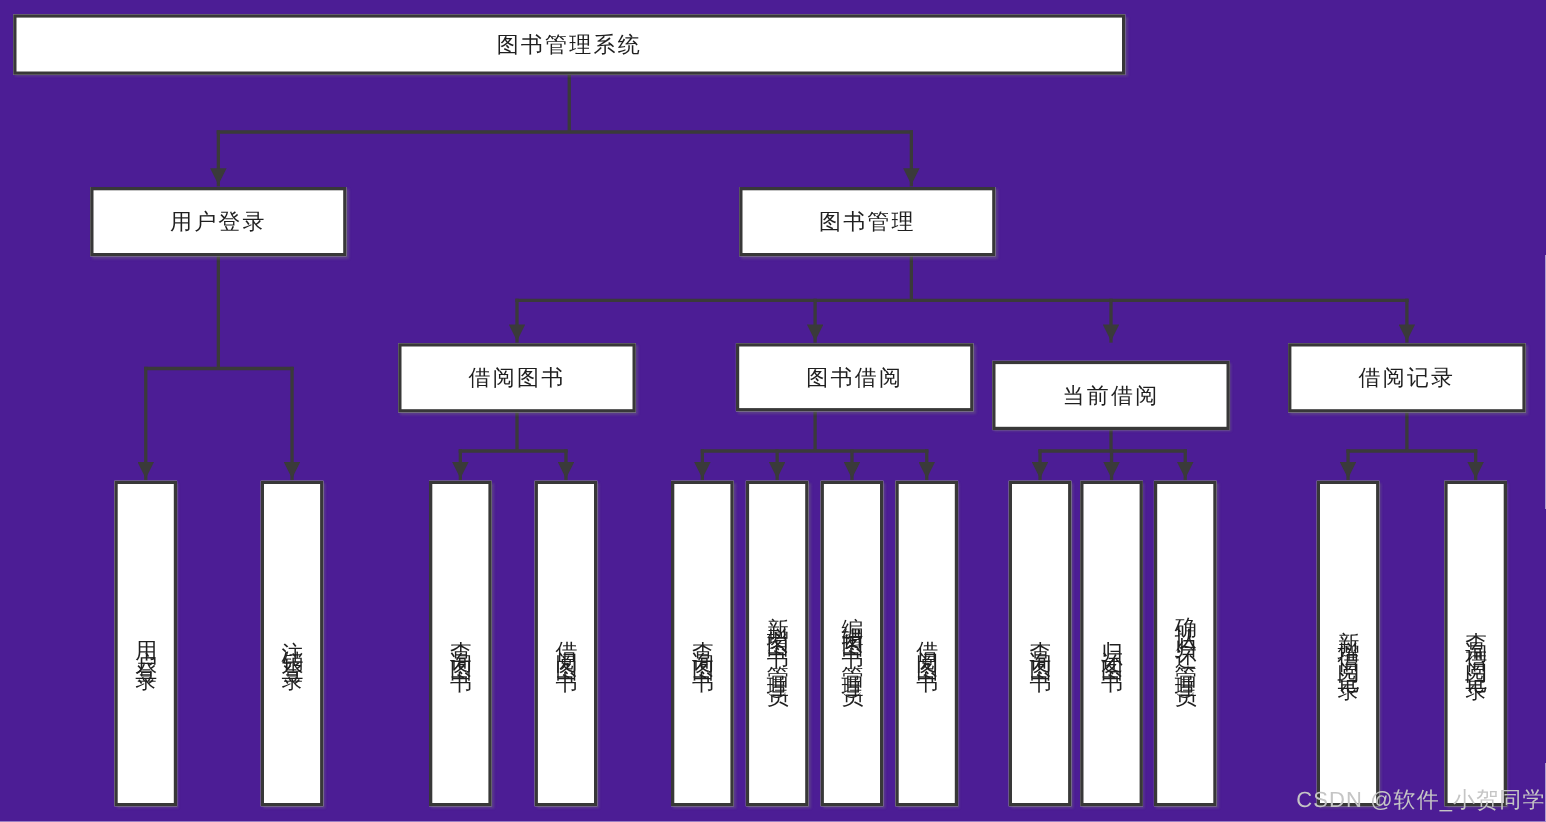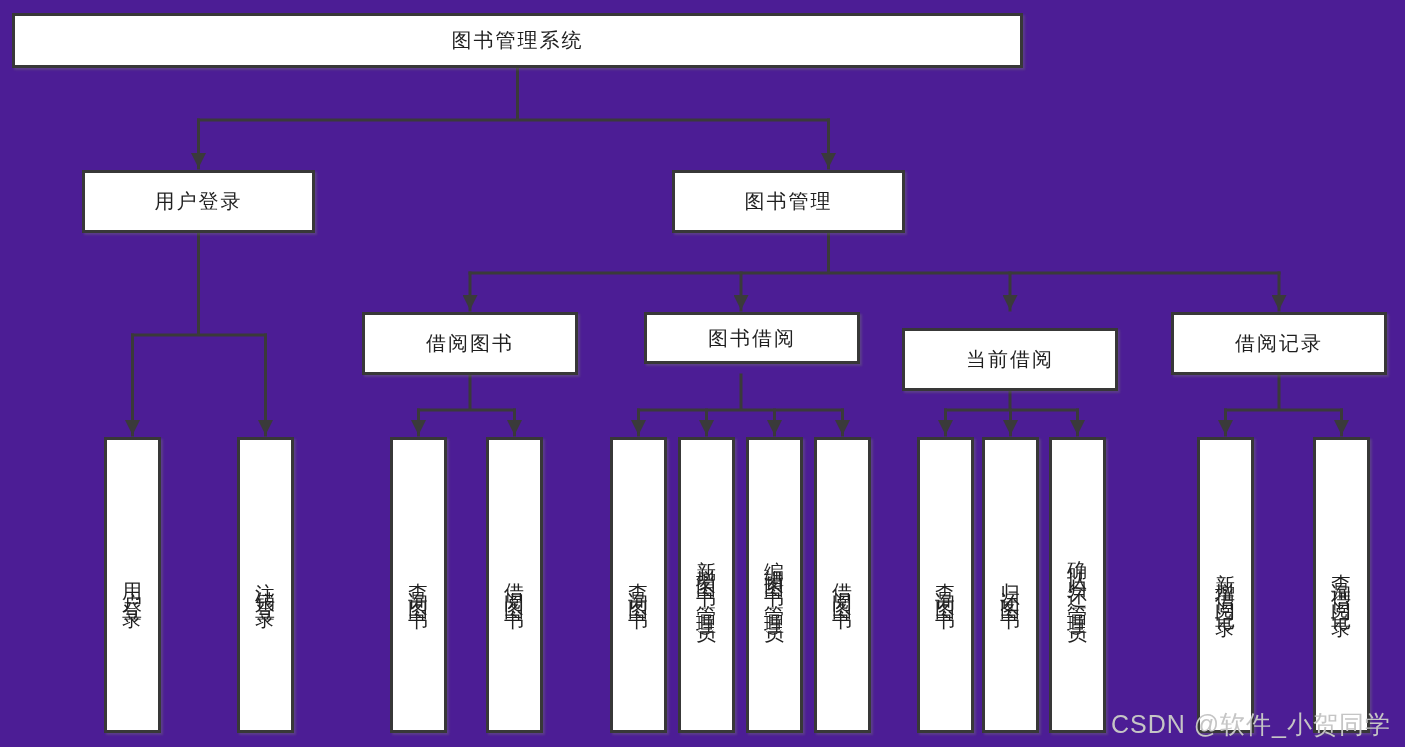--- a/index.html
+++ b/index.html
@@ -25,24 +25,24 @@
     white-space:nowrap;
   }
   .node.vert span{
     writing-mode:vertical-rl;
     text-orientation:mixed;
     letter-spacing:9px;
     line-height:1;
   }
   .watermark{
     position:absolute;
-    right:14px;bottom:6px;
+    right:0;bottom:6px;
     z-index:3;
     color:#c5c5c5;
-    font-size:25px;
+    font-size:20px;
     letter-spacing:1px;
   }
 </style>
 </head>
 <body>
 
 <div class="canvas">
 
   <svg class="wires" width="1405" height="747" viewBox="0 0 1405 747">
     <defs>
@@ -94,21 +94,21 @@
   <div class="node" style="left:82px;top:170px;width:233px;height:63px">
     <span>用户登录</span>
   </div>
   <div class="node" style="left:672px;top:170px;width:233px;height:63px">
     <span>图书管理</span>
   </div>
 
   <div class="node" style="left:362px;top:312px;width:216px;height:63px">
     <span>借阅图书</span>
   </div>
-  <div class="node" style="left:644px;top:312px;width:216px;height:52px">
+  <div class="node" style="left:669px;top:312px;width:216px;height:62px">
     <span>图书借阅</span>
   </div>
   <div class="node" style="left:902px;top:328px;width:216px;height:63px">
     <span>当前借阅</span>
   </div>
   <div class="node" style="left:1171px;top:312px;width:216px;height:63px">
     <span>借阅记录</span>
   </div>
 
   <div class="node vert" style="left:104px;top:437px;width:57px;height:296px">

